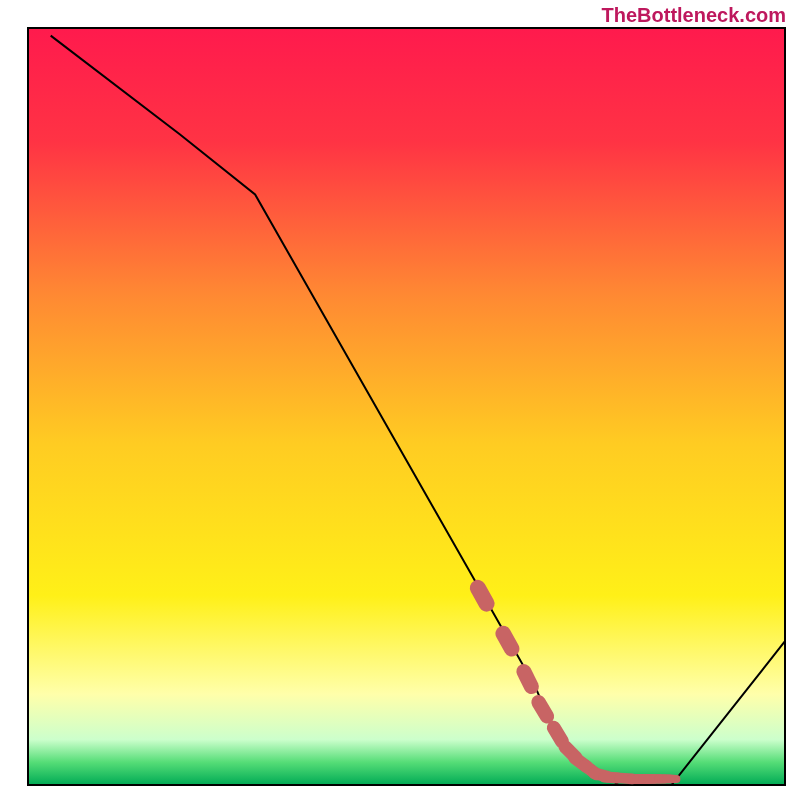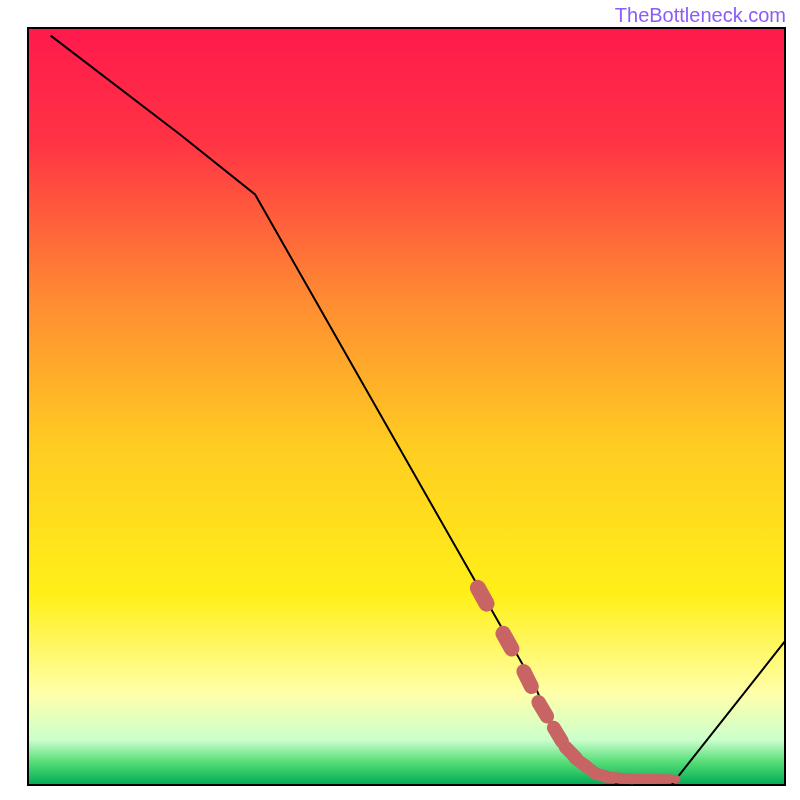--- a/index.html
+++ b/index.html
@@ -12,23 +12,23 @@
   }
   .chart-container {
     width: 800px;
     height: 800px;
     position: relative;
   }
   .watermark {
     position: absolute;
     top: 4px;
     right: 14px;
-    color: #8b5cf6;
+    color: #be185d;
     font-size: 20px;
-    font-weight: 400;
+    font-weight: 700;
     font-family: Arial, sans-serif;
     z-index: 10;
   }
   svg {
     display: block;
   }
 </style>
 </head>
 <body>
 

